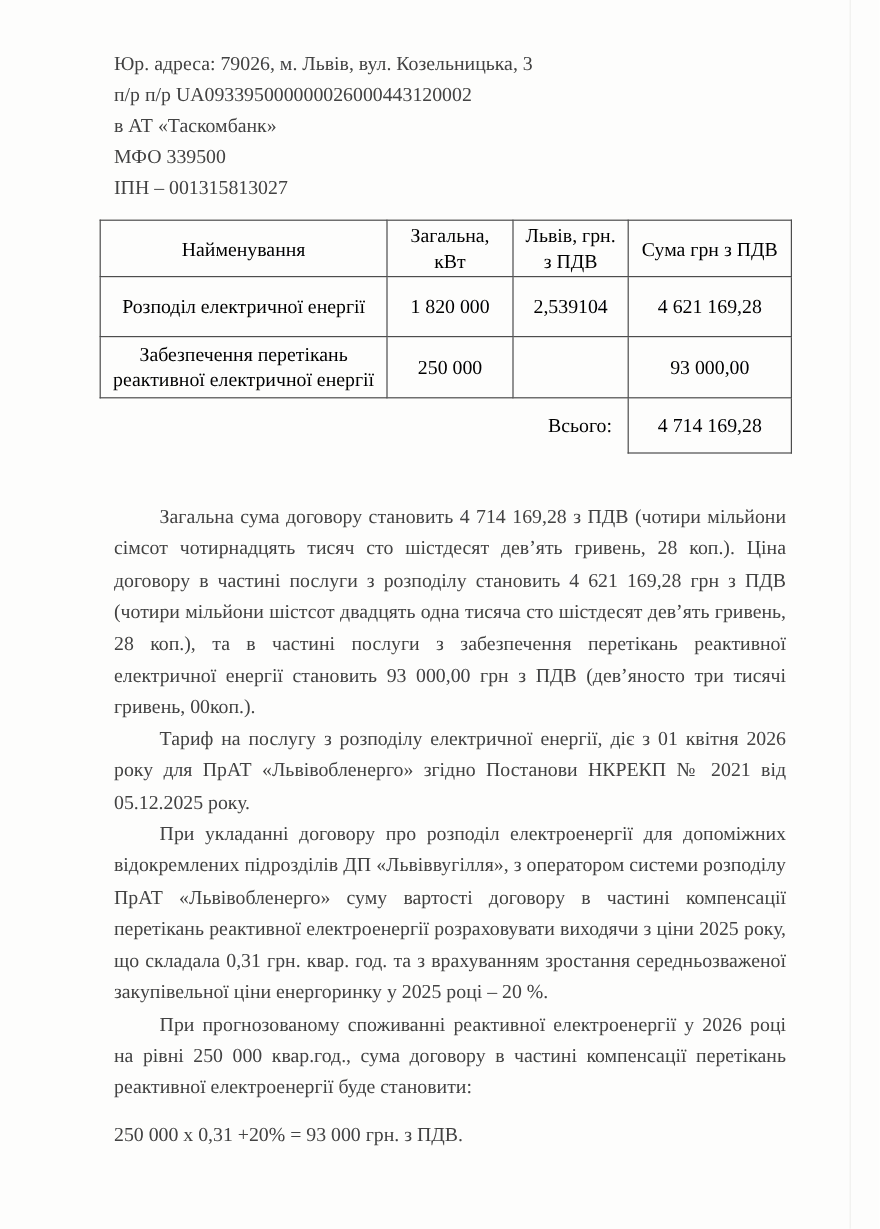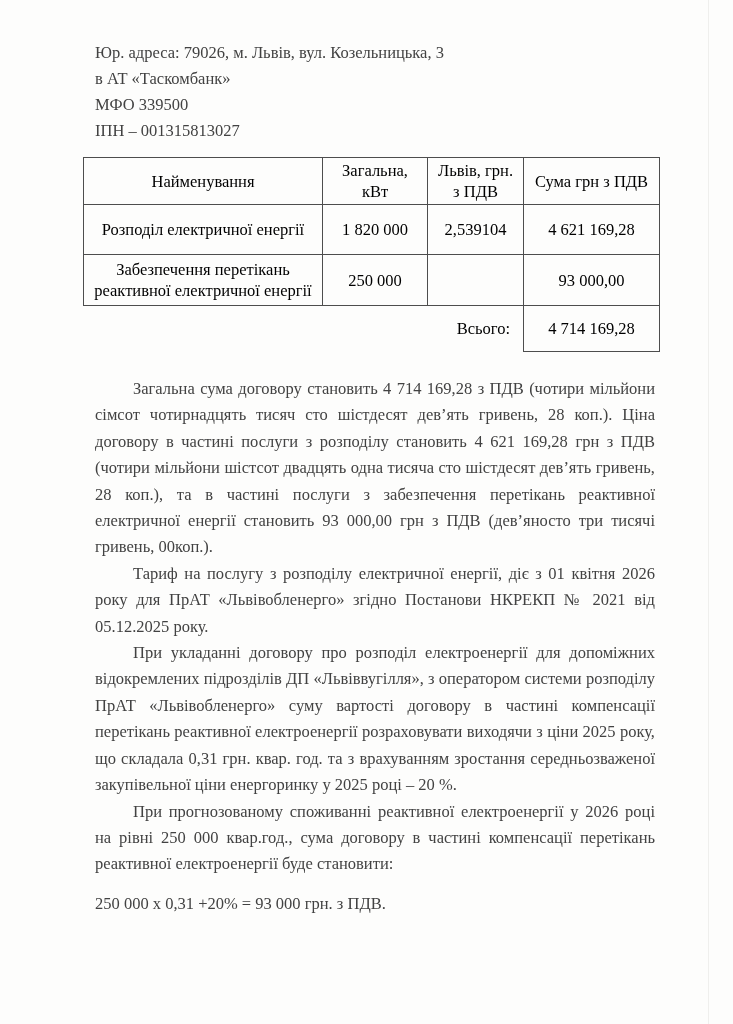--- a/index.html
+++ b/index.html
@@ -68,21 +68,21 @@
     border: none;
   }
   table.contract .total-row td.total-label {
     text-align: right;
     padding-right: 13px;
   }
   table.contract .total-row td.total-value {
     border: 1.5px solid #4d4d4d;
   }
   .paragraphs {
-    margin-top: 24px;
+    margin-top: 40px;
     width: 560px;
   }
   .para {
     font-size: 16.5px;
     line-height: 26.4px;
     text-align: justify;
     text-indent: 38px;
     margin: 0;
   }
   .formula {
@@ -94,20 +94,21 @@
 </style>
 </head>
 <body>
 
 <div class="scan-edge"></div>
 
 <div class="page">
 
   <div class="header-block">
     <div class="hdr-line">Юр. адреса: 79026, м. Львів, вул. Козельницька, 3</div>
+    <div class="hdr-line">п/р п/р UA093395000000026000443120002</div>
     <div class="hdr-line">в АТ «Таскомбанк»</div>
     <div class="hdr-line">МФО 339500</div>
     <div class="hdr-line">ІПН – 001315813027</div>
   </div>
 
 
   <table class="contract">
     <colgroup>
       <col style="width:239px">
       <col style="width:105px">

